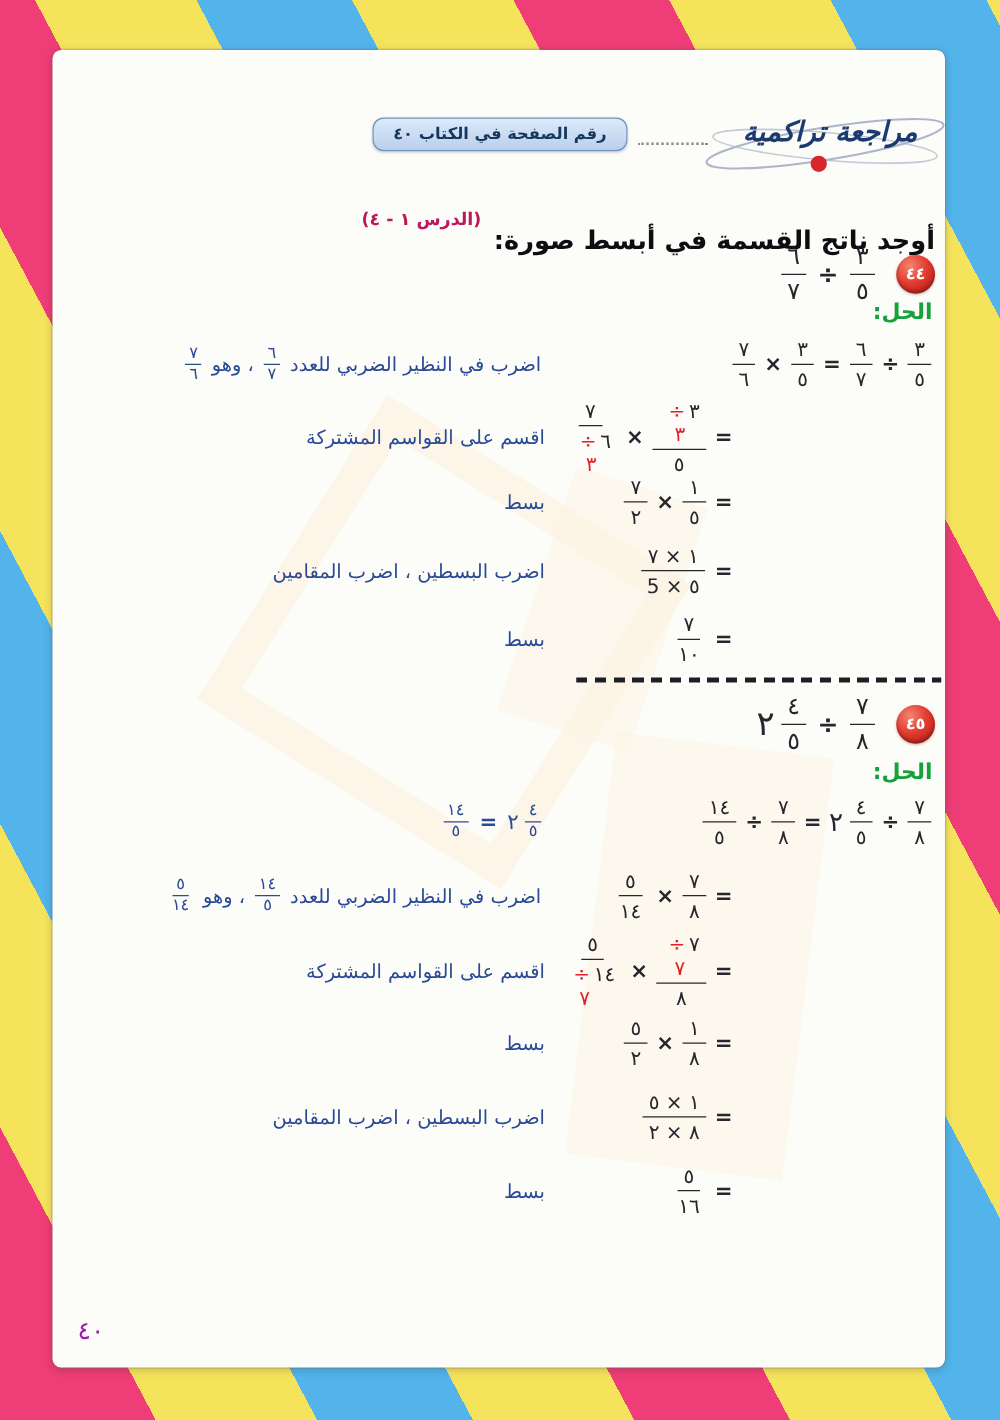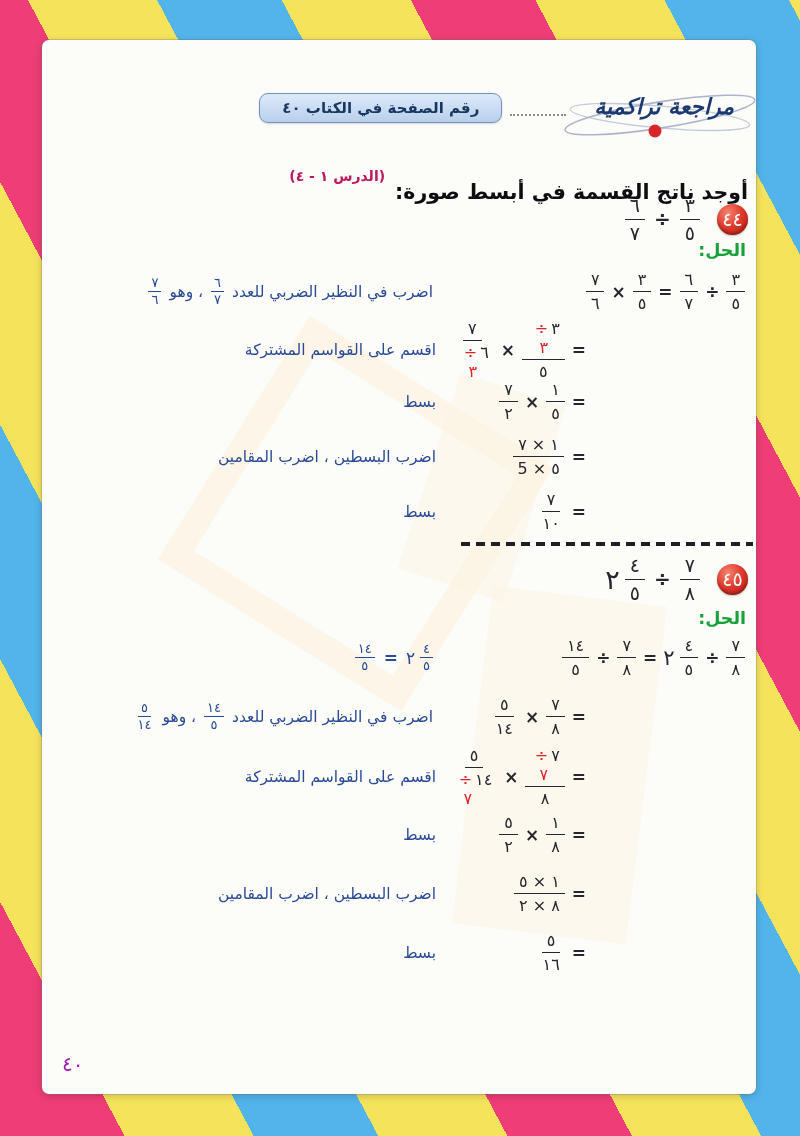--- a/index.html
+++ b/index.html
@@ -20,35 +20,35 @@
     transform:rotate(18deg);opacity:.5;}
   
   .header{position:absolute;top:48px;right:8px;left:20px;display:flex;
     align-items:center;gap:8px;}
   .title-wrap{position:relative;padding:6px 14px 8px 20px;}
   .swirl{position:absolute;left:-14px;top:-2px;width:200px;height:58px;z-index:0;}
   .title{position:relative;z-index:1;font-size:22px;font-weight:800;
     font-style:italic;color:#1d3a70;letter-spacing:.5px;}
   .leader{width:56px;height:15px;border-bottom:2.5px dotted #8d8d95;}
   .page-badge{background:linear-gradient(#ddeafa,#b9cfec);border:1.6px solid #6d93c2;
-    border-radius:9px;padding:5px 22px;font-size:15px;font-weight:700;color:#17375e;
+    border-radius:9px;padding:5px 16px;font-size:13px;font-weight:700;color:#17375e;
     box-shadow:0 1px 2px rgba(0,0,0,.15);white-space:nowrap;margin-left:37px;}
   
   .instruction{position:absolute;top:104px;right:8px;display:flex;
     align-items:center;gap:10px;}
   .instr{font-size:20.5px;font-weight:700;color:#0e0e12;margin-top:36px;}
   .lesson{color:#be185d;font-size:14px;font-weight:700;padding-top:3px;white-space:nowrap;}
   
   .prob-head{position:absolute;right:8px;display:flex;align-items:center;gap:14px;}
   .ph44{top:146px;height:66px;}
   .ph45{top:508px;height:62px;}
   .num-badge{width:31px;height:31px;border-radius:50%;flex:0 0 31px;
     background:radial-gradient(circle at 35% 28%,#f5826f 0%,#e03a2d 48%,#a81310 100%);
     display:flex;align-items:center;justify-content:center;color:#fff;
-    font-weight:400;font-size:19px;
+    font-weight:700;font-size:13px;
     box-shadow:inset 0 -2px 3px rgba(0,0,0,.28),0 1px 2px rgba(0,0,0,.25);}
   .sol-label{position:absolute;right:10px;color:#16a13a;font-weight:700;font-size:17.5px;}
   .sl44{top:200px;} .sl45{top:568px;}
   
   .rows{position:absolute;left:16px;right:8px;}
   .r44{top:224px;} .r45{top:588px;}
   .sol-row{display:grid;grid-template-columns:300px 1fr;gap:0 12px;align-items:center;}
   .r44 .sol-row{height:55px;} .r45 .sol-row{height:59px;}
   .eq{display:flex;align-items:center;justify-content:flex-start;font-size:16px;}
   .eq.ind{padding-right:158px;}

